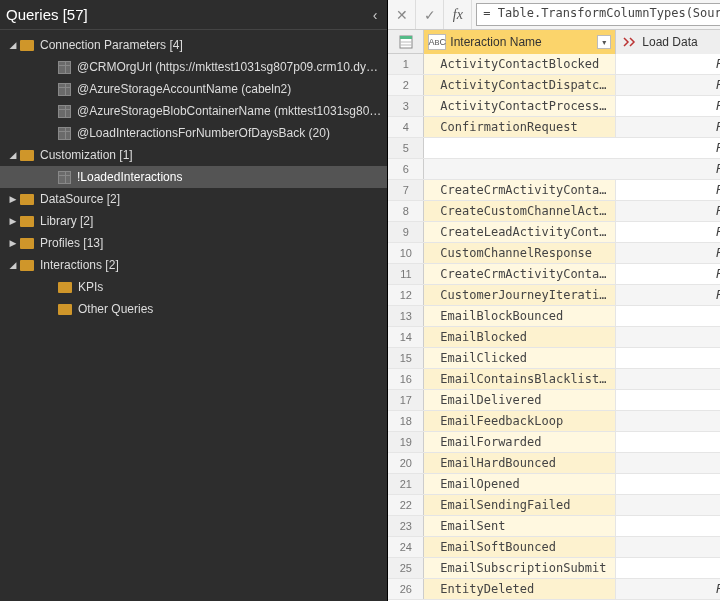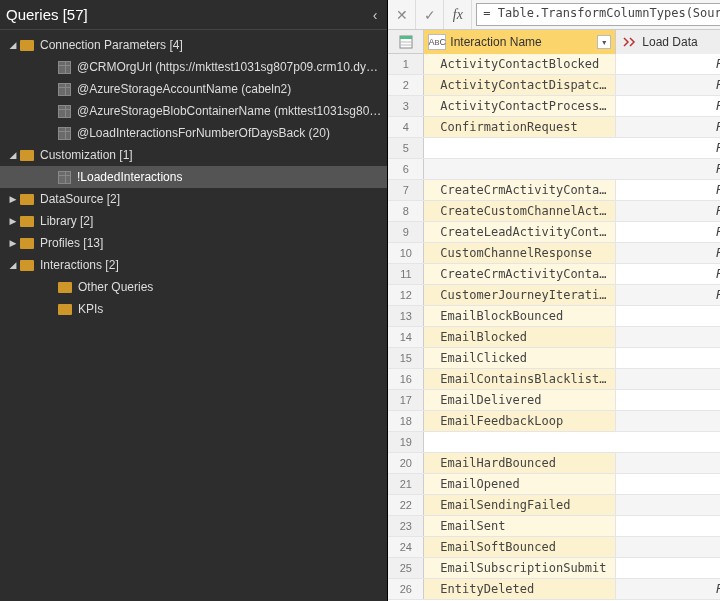--- a/index.html
+++ b/index.html
@@ -280,26 +280,26 @@
         <span class="tree-label">Profiles [13]</span>
       </div>
       <div class="tree-item depth0">
         <span class="arrow">◢</span>
         <span class="folder-icon"></span>
         <span class="tree-label">Interactions [2]</span>
       </div>
       <div class="tree-item depth2">
         <span class="arrow space">▶</span>
         <span class="folder-icon"></span>
+        <span class="tree-label">KPIs</span>
+      </div>
+      <div class="tree-item depth2">
+        <span class="arrow space">▶</span>
+        <span class="folder-icon"></span>
         <span class="tree-label">Other Queries</span>
-      </div>
-      <div class="tree-item depth2">
-        <span class="arrow space">▶</span>
-        <span class="folder-icon"></span>
-        <span class="tree-label">KPIs</span>
       </div>
     </div>
 </div>
 
 <div class="main">
   <div class="formula-bar">
     <div class="fb-btn">✕</div>
     <div class="fb-btn">✓</div>
     <div class="fb-btn fx">fx</div>
     <div class="fb-input">= Table.TransformColumnTypes(Source,{{</div>
@@ -414,20 +414,21 @@
           <div class="cell col1 sel">EmailDelivered</div>
           <div class="cell col2">TRUE</div>
         </div>
         <div class="data-row">
           <div class="rownum">18</div>
           <div class="cell col1 sel">EmailFeedbackLoop</div>
           <div class="cell col2">TRUE</div>
         </div>
         <div class="data-row">
           <div class="rownum">19</div>
+          <div class="cell col1 sel">EmailForwarded</div>
           <div class="cell col2">TRUE</div>
         </div>
         <div class="data-row">
           <div class="rownum">20</div>
           <div class="cell col1 sel">EmailHardBounced</div>
           <div class="cell col2">TRUE</div>
         </div>
         <div class="data-row">
           <div class="rownum">21</div>
           <div class="cell col1 sel">EmailOpened</div>

